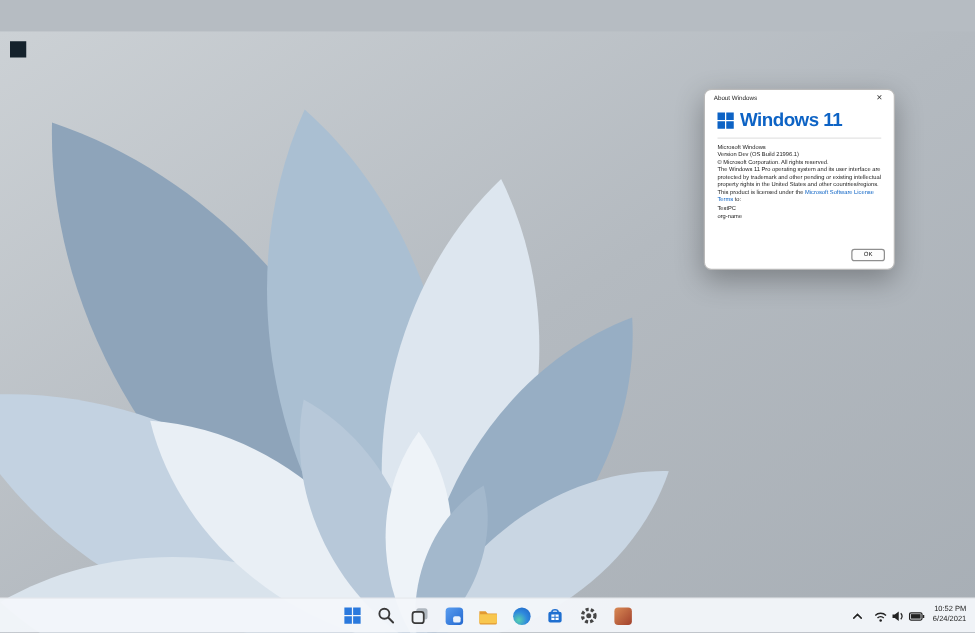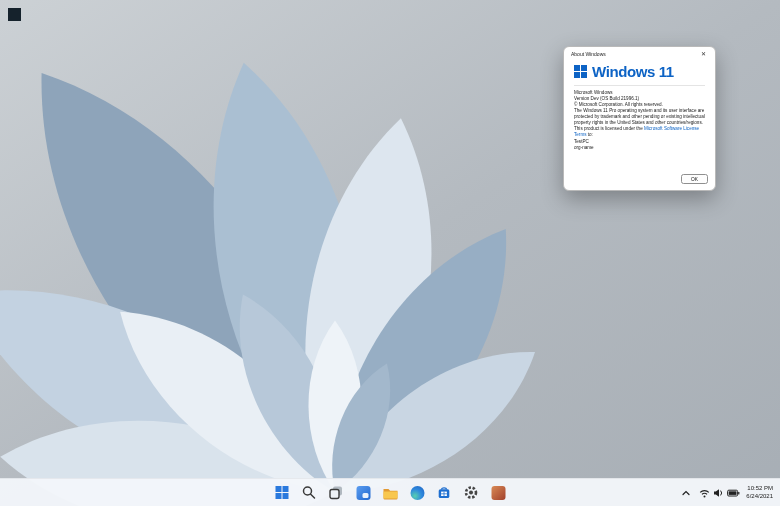--- a/index.html
+++ b/index.html
@@ -1,20 +1,20 @@
 <!DOCTYPE html>
 <html><head>
 <meta charset="utf-8">
 <style>
   html,body{margin:0;padding:0;}
   body{
     width:780px;height:506px;overflow:hidden;position:relative;
     font-family:"Liberation Sans",sans-serif;background:#b6bcc2;
   }
-  .desktop{position:absolute;inset:0;}
+  .desktop{position:absolute;inset:0;margin-top:25px;}
   .wallpaper{position:absolute;left:0;top:0;}
   .dark-square{position:absolute;left:8px;top:8px;width:13px;height:13px;background:#15222c;}
 
   
   .dialog{
     position:absolute;left:563px;top:46px;width:153px;height:145px;
     background:#ffffff;border:1px solid #b9b9b9;border-radius:6px;
     box-shadow:0 8px 22px rgba(0,0,0,.30);
     box-sizing:border-box;color:#1a1a1a;font-size:4.6px;
   }

